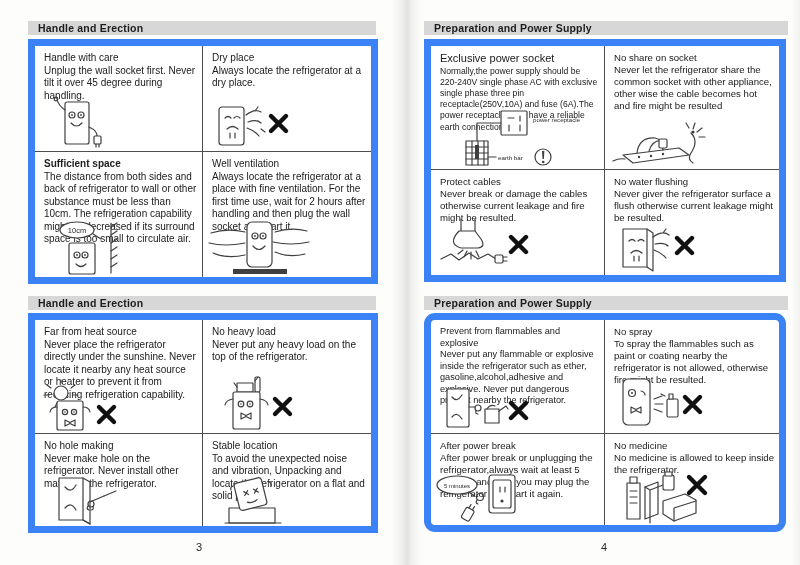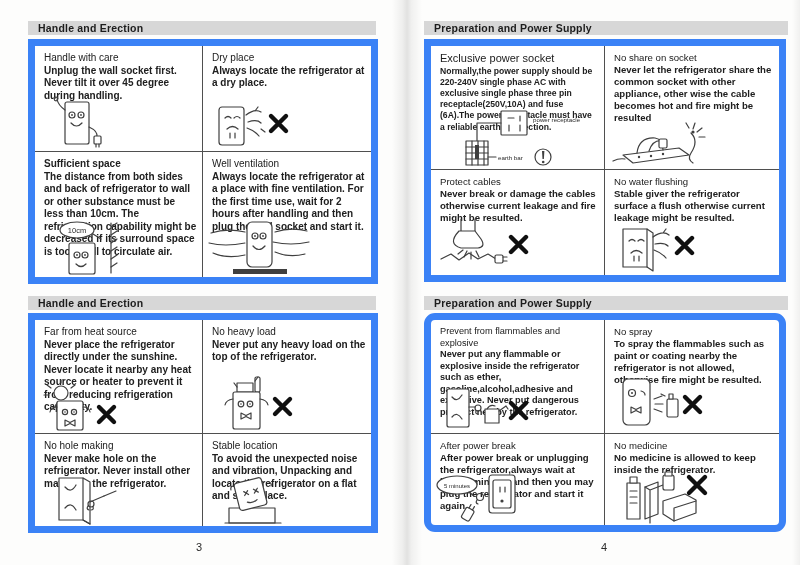--- a/index.html
+++ b/index.html
@@ -12,21 +12,21 @@
   .sec-header{position:absolute;height:14px;background:#d7d7d7;
               font-weight:bold;font-size:10.5px;line-height:14px;padding-left:10px;
               box-sizing:border-box;color:#1c1c1c;letter-spacing:.2px;}
   .grid{position:absolute;border:7px solid #3b82f6;display:grid;
         grid-template-columns:1fr 1fr;background:#fff;box-sizing:border-box;}
   .cell{position:relative;box-sizing:border-box;padding:6px 5px 2px 9px;overflow:hidden;}
   .cell:nth-child(odd){border-right:1px solid #4f4f4f;}
   .cell:nth-child(-n+2){border-bottom:1px solid #4f4f4f;}
   .heading{font-size:10px;line-height:1.25;}
   .heading.bold{font-weight:bold;}
-  .body{font-size:10px;line-height:1.25;font-weight:bold;}
+  .body{font-size:10px;line-height:1.25;}
   .pright .heading,.pright .body{font-size:9.6px;}
   .xs .heading{font-size:11px;}
   .xs .body{font-size:8.6px;line-height:1.3;}
   .s .heading,.s .body{font-size:9.2px;}
   .illus{position:absolute;left:0;right:0;bottom:2px;line-height:0;}
   .illus.left{text-align:left;padding-left:16px;}
   .pagenum{position:absolute;font-size:11px;color:#2a2a2a;}
   svg{overflow:visible;}
   .ln{stroke:#3f3f3f;fill:none;stroke-width:1.2;stroke-linecap:round;stroke-linejoin:round;}
   .fw{stroke:#3f3f3f;fill:#fff;stroke-width:1.2;stroke-linejoin:round;}
@@ -254,21 +254,21 @@
           <path class="ln" d="M36 34 l-3 6 M40 35 l0 7 M45 34 l3 6 M32 33 l-5 4"></path>
           <rect class="fw" x="64" y="38" width="8" height="8" rx="1.5"></rect>
           <path class="ln" d="M72 40 h4 M72 44 h4"></path>
           <path class="bx" d="M80 20 l15 15 M95 20 l-15 15"></path>
         </svg>
       </div>
     </div>
 
     <div class="cell">
       <div class="heading">No water flushing</div>
-      <div class="body">Stable giver the refrigerator surface a flush otherwise current leakage might be resulted.</div>
+      <div class="body">Never giver the refrigerator surface a flush otherwise current leakage might be resulted.</div>
       <div class="illus">
         <svg width="104" height="50" viewBox="0 0 104 50">
           <path class="fw" d="M18 6 h24 l6 4 v38 l-6 -4 h-24 z"></path>
           <path class="ln" d="M42 6 v38"></path>
           <path class="ln" d="M24 18 q3 -3 6 0 M33 18 q3 -3 6 0"></path>
           <path class="ln" d="M26 30 Q31 25 37 30 M29 33 v5 M34 33 v5"></path>
           <path class="ln" d="M48 14 q10 -7 16 -2 M50 21 q9 -2 13 2 M49 27 q8 3 12 8 M58 10 l3 -4"></path>
           <path class="bx" d="M72 15 l15 15 M87 15 l-15 15"></path>
         </svg>
       </div>

